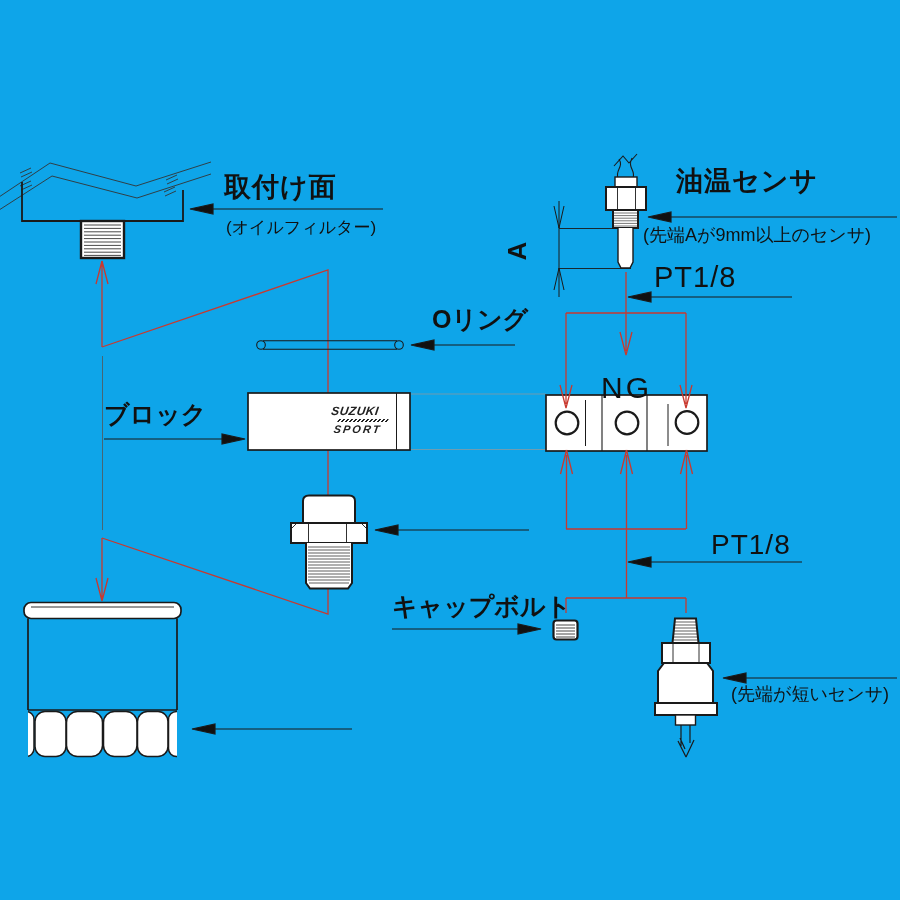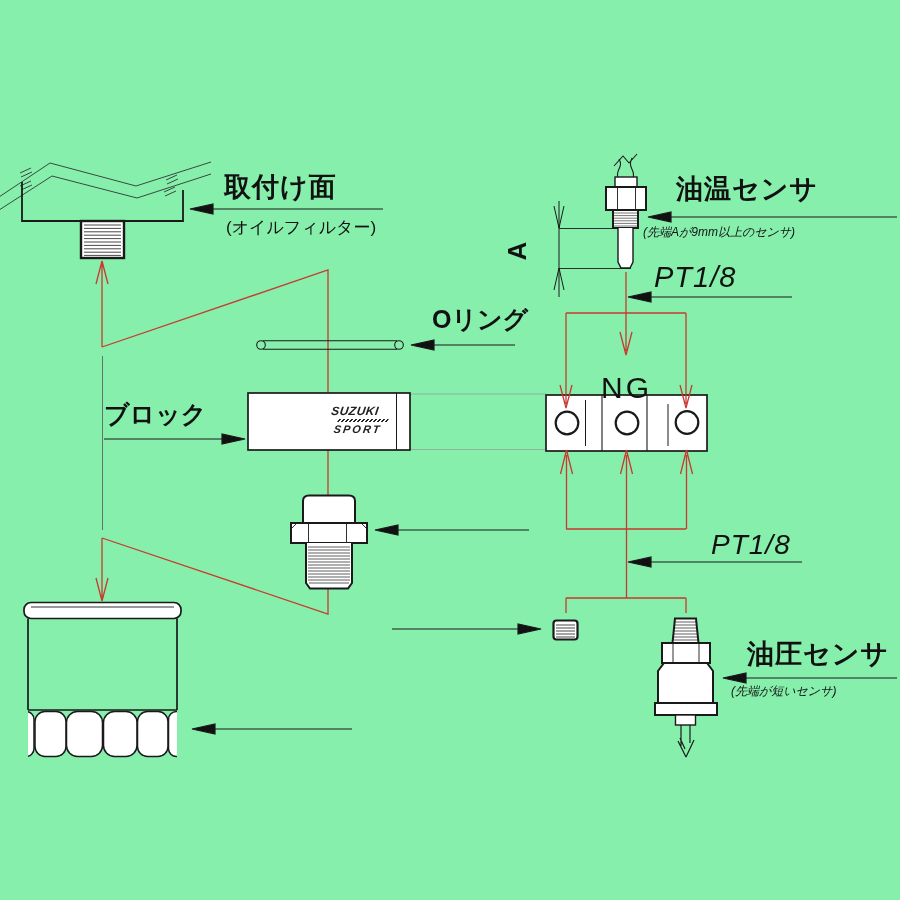--- a/index.html
+++ b/index.html
@@ -1,24 +1,24 @@
 <!DOCTYPE html>
 <html><head>
 <meta charset="utf-8">
 <style>
   html,body{margin:0;padding:0;background:#fff;}
-  #canvas{position:relative;width:900px;height:900px;background:#86efac;overflow:hidden;
+  #canvas{position:relative;width:900px;height:900px;background:#0ea5e9;overflow:hidden;
           font-family:"Liberation Sans","DejaVu Sans",sans-serif;color:#111;}
   #art{position:absolute;left:0;top:0;}
   .lbl{position:absolute;white-space:nowrap;color:#111;line-height:1;}
   .lbl-kanji{font-size:27px;font-weight:700;letter-spacing:1px;}
   .lbl-kana{font-size:25px;font-weight:600;}
   .lbl-note{font-size:17px;font-weight:500;}
-  .lbl-note18{font-size:12px;font-weight:500;font-style:italic;}
-  .lbl-code{font-size:29px;font-weight:500;letter-spacing:1px;font-style:italic;}
+  .lbl-note18{font-size:18px;font-weight:500;}
+  .lbl-code{font-size:29px;font-weight:500;letter-spacing:1px;}
   .lbl-ng{font-size:30px;font-weight:500;letter-spacing:3px;}
   .lbl-a{font-size:26px;font-weight:600;transform:rotate(-90deg);transform-origin:center;}
   .logo{position:absolute;left:330px;top:405px;width:66px;color:#222;transform:skewX(-8deg);}
   .logo .l1{font-size:12px;font-style:italic;font-weight:900;letter-spacing:.5px;line-height:1;}
   .logo .sq{width:50px;height:3px;margin:2px 0 2px 8px;transform:skewX(-25deg);
             background:repeating-linear-gradient(90deg,#222 0 2px,transparent 2px 4px);}
   .logo .l2{font-size:11px;font-style:italic;font-weight:900;letter-spacing:2px;line-height:1;margin-left:5px;}
 </style>
 </head>
 <body>
@@ -190,34 +190,34 @@
       <rect x="103.5" y="711.5" width="33.5" height="45" rx="11" fill="#fff"></rect>
       <rect x="137.5" y="711.5" width="30.5" height="45" rx="10" fill="#fff"></rect>
       <rect x="168.5" y="711.5" width="17.5" height="45" rx="8" fill="#fff"></rect>
     </g>
   </g>
 </svg>
 
   <span class="lbl lbl-kanji" style="left:224px;top:174px;">取付け面</span>
   <span class="lbl lbl-note" style="left:226px;top:219px;">(オイルフィルター)</span>
 
-  <span class="lbl lbl-kanji" style="left:676px;top:176px;">油温センサ</span>
+  <span class="lbl lbl-kanji" style="left:676px;top:168px;">油温センサ</span>
   <span class="lbl lbl-note18" style="left:643px;top:226px;">(先端Aが9mm以上のセンサ)</span>
   <span class="lbl lbl-code" style="left:654px;top:263px;">PT1/8</span>
 
   <span class="lbl lbl-kana" style="left:432px;top:307px;">Oリング</span>
 
   <span class="lbl lbl-kana" style="left:104px;top:402px;">ブロック</span>
 
   <span class="lbl lbl-ng" style="left:601px;top:353px;margin-top:20px;">NG</span>
   <span class="lbl lbl-a" style="left:508px;top:238px;">A</span>
 
   <span class="lbl lbl-code" style="left:711px;top:531px;font-size:28px;">PT1/8</span>
-
-  <span class="lbl lbl-kanji" style="left:747px;top:641px;">油圧センサ</span>
+  <span class="lbl lbl-kana" style="left:392px;top:594px;">キャップボルト</span>
+
   <span class="lbl lbl-note18" style="left:731px;top:685px;text-align:right;">(先端が短いセンサ)</span>
 
 
   <div class="logo">
     <div class="l1">SUZUKI</div>
     <div class="sq"></div>
     <div class="l2">SPORT</div>
   </div>
 
 </div>

